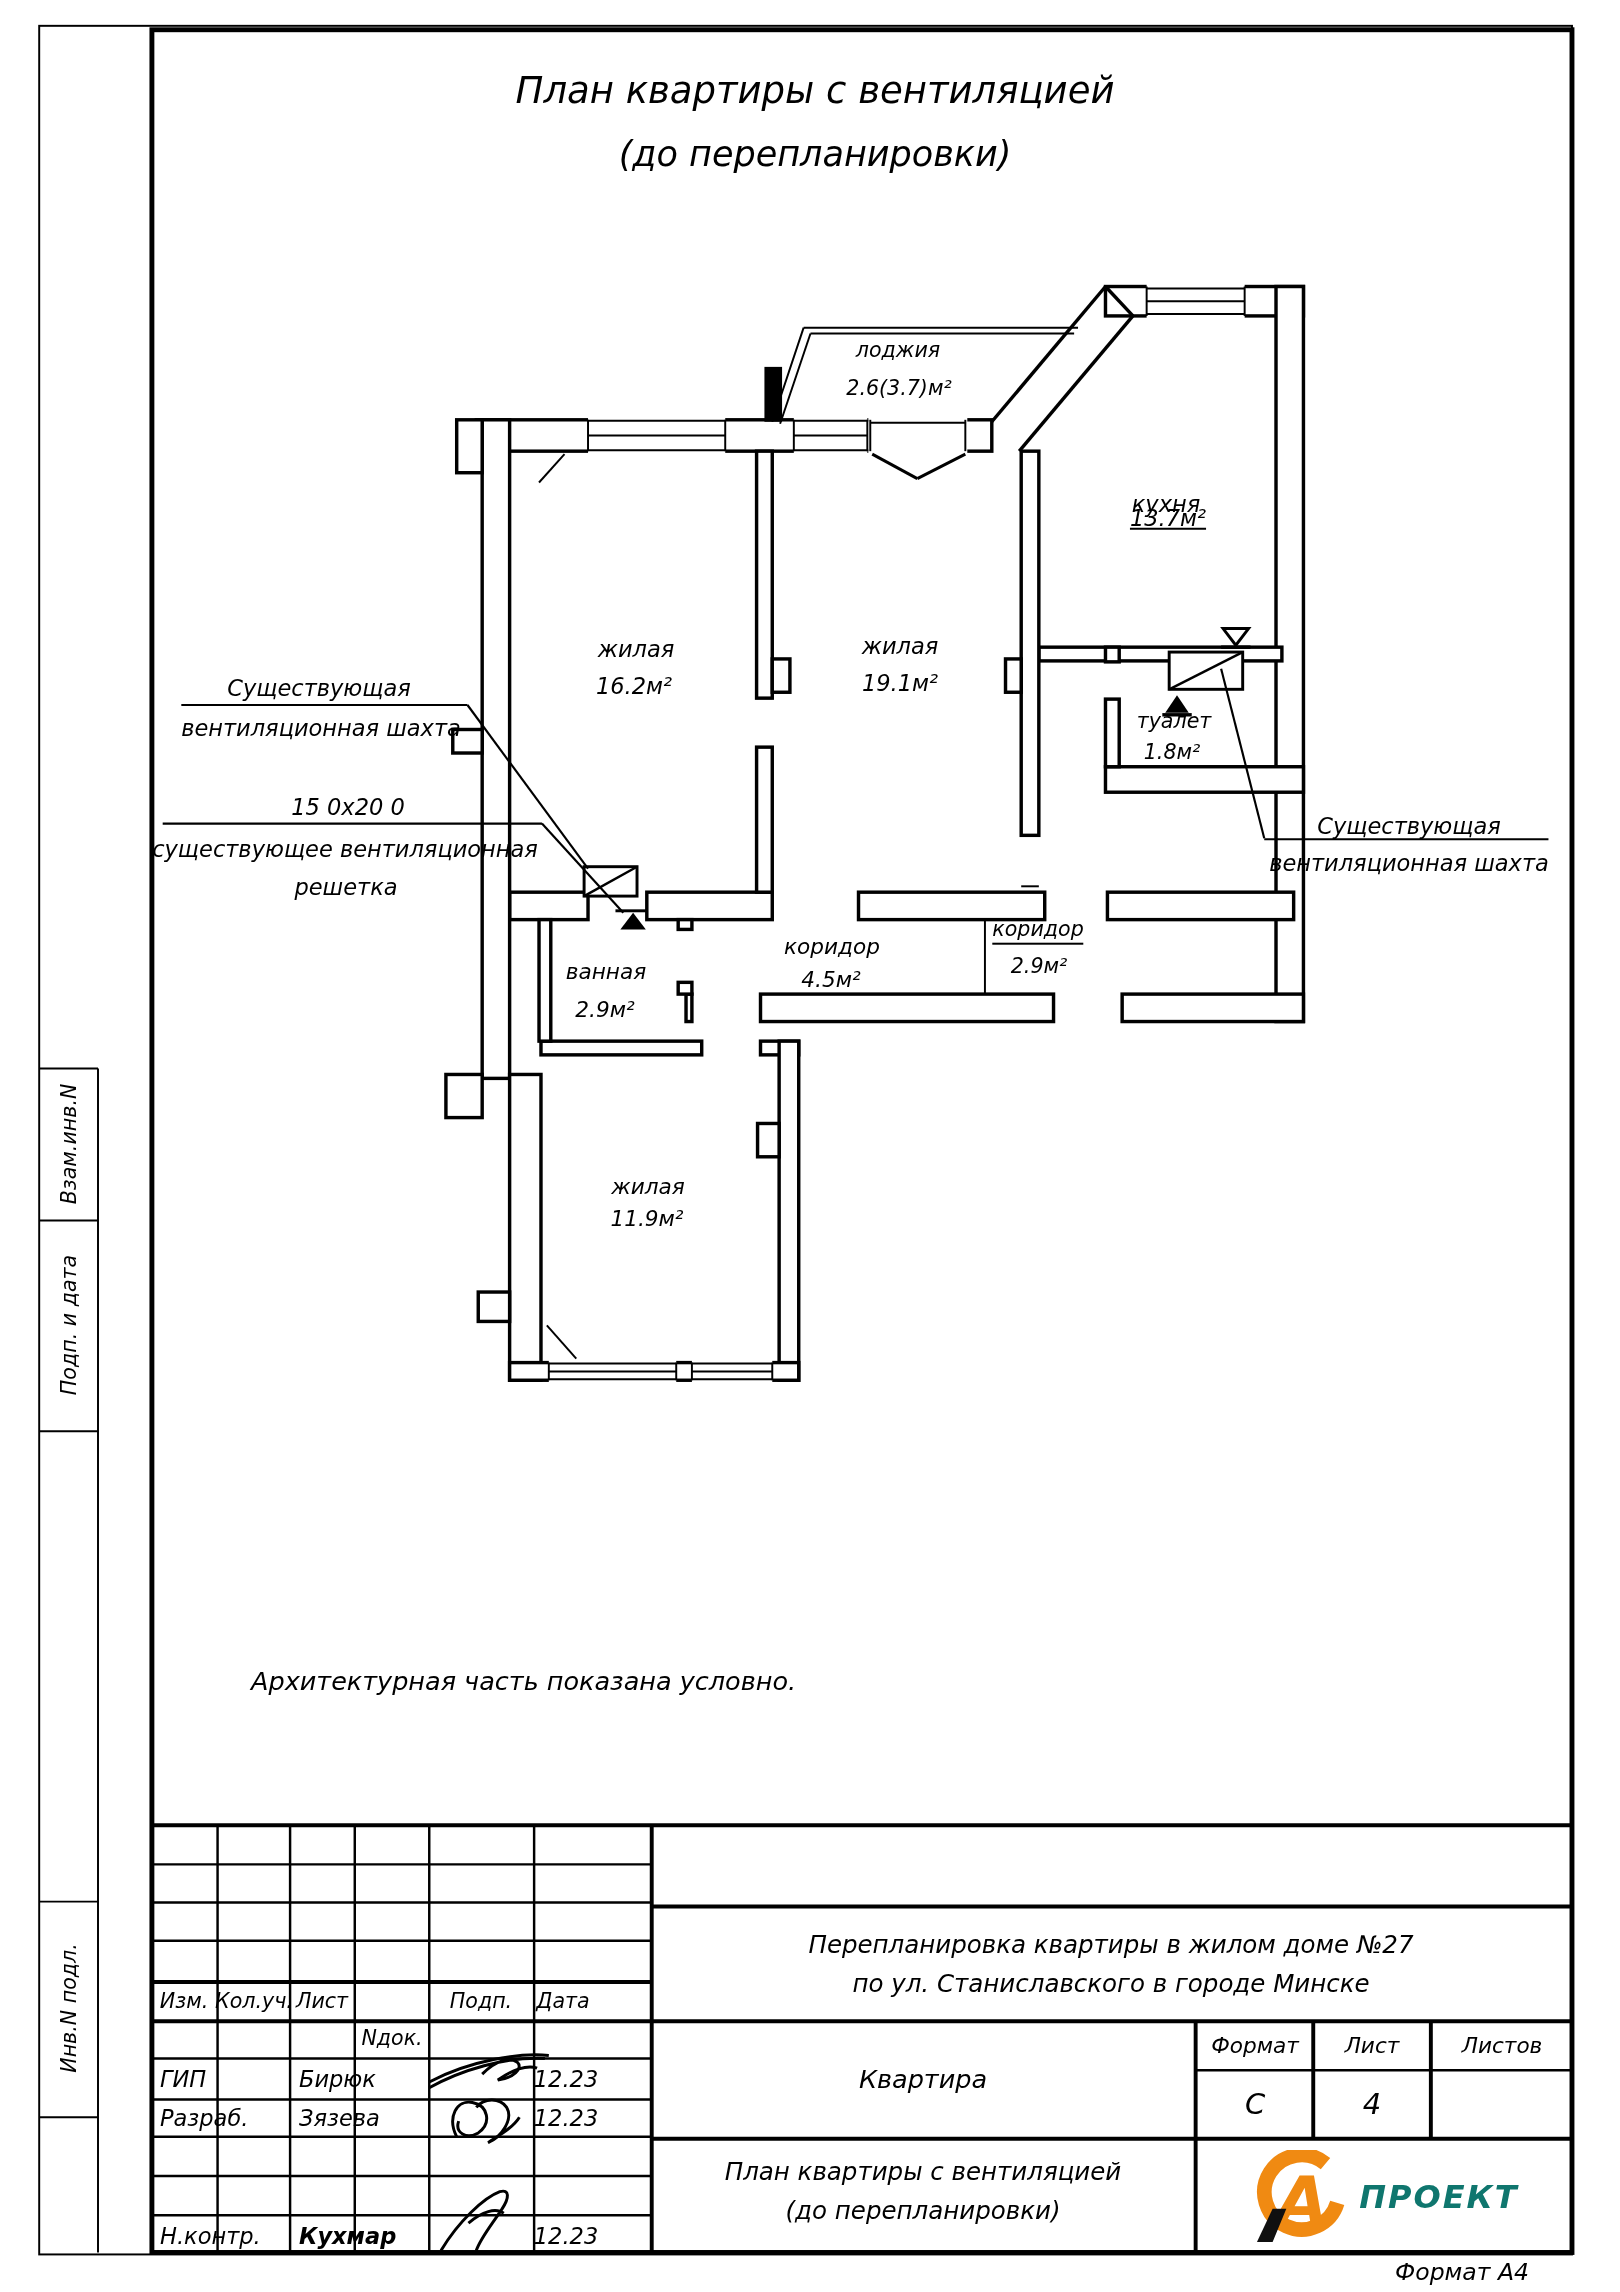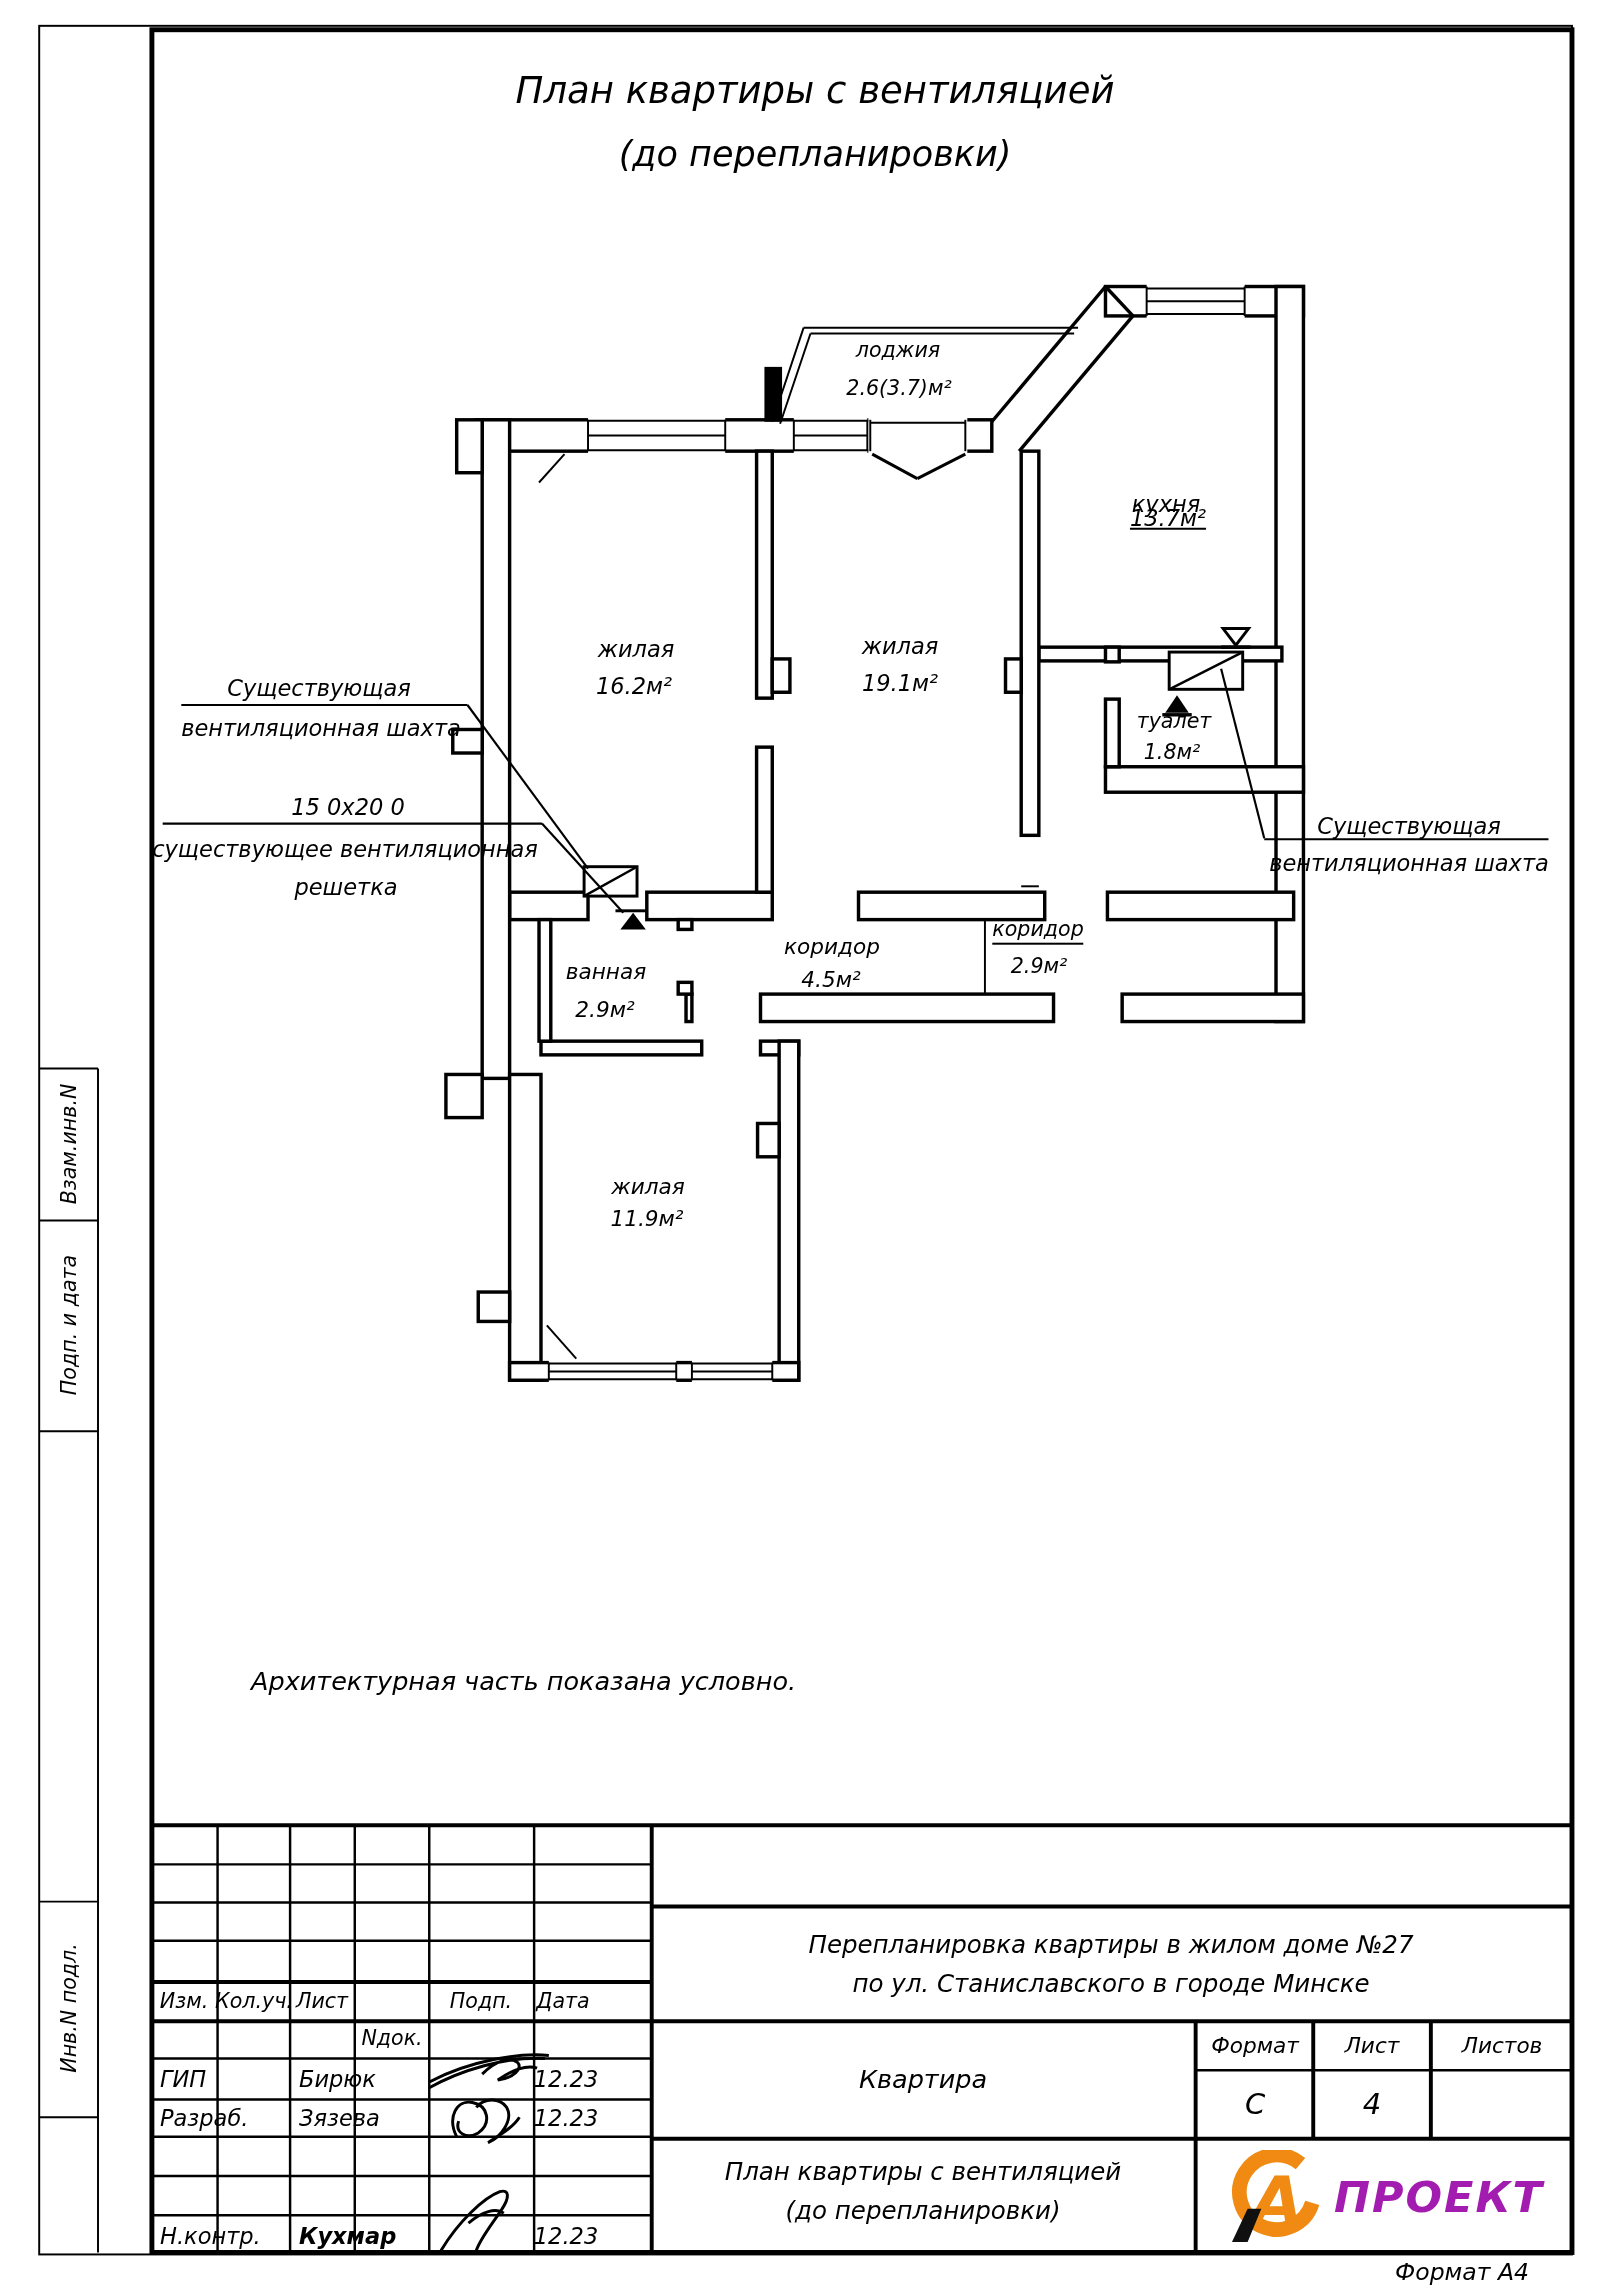--- a/index.html
+++ b/index.html
@@ -7,21 +7,21 @@
         font-family:"DejaVu Sans", sans-serif;font-style:italic;color:#000;overflow:hidden;}
   svg{position:absolute;left:0;top:0;}
   .t{position:absolute;white-space:nowrap;transform:translate(-50%,-50%);text-align:center;line-height:1;}
   .tl{position:absolute;white-space:nowrap;transform:translate(0,-50%);line-height:1;}
   .rot{position:absolute;white-space:nowrap;transform:translate(-50%,-50%) rotate(-90deg);line-height:1;}
   .u{border-bottom:2px solid #000;padding-bottom:2px;}
   .f21{font-size:20.6px;} .f22{font-size:21.6px;} .f23{font-size:22.5px;} .f24{font-size:23.5px;}
   .f25{font-size:24.5px;} .f26{font-size:25.5px;} .f30{font-size:29px;} .f38{font-size:37px;} .f36{font-size:35px;}
   .logo-cell{position:absolute;left:1200px;top:2143px;width:370px;height:108px;display:flex;
              align-items:center;justify-content:center;gap:5.9px;}
-  .logo-text{font-weight:bold;font-style:italic;font-size:43px;letter-spacing:2px;color:#a21caf;}
+  .logo-text{font-weight:bold;font-style:italic;font-size:32px;letter-spacing:2px;color:#0f766e;}
 </style>
 </head>
 <body>
 
 <div class="page">
 
   <svg width="1620" height="2293" viewBox="0 0 1653 2339">
     <g stroke="#000" fill="none">
 
       <rect x="40" y="26" width="1564" height="2274" stroke-width="2"></rect>

